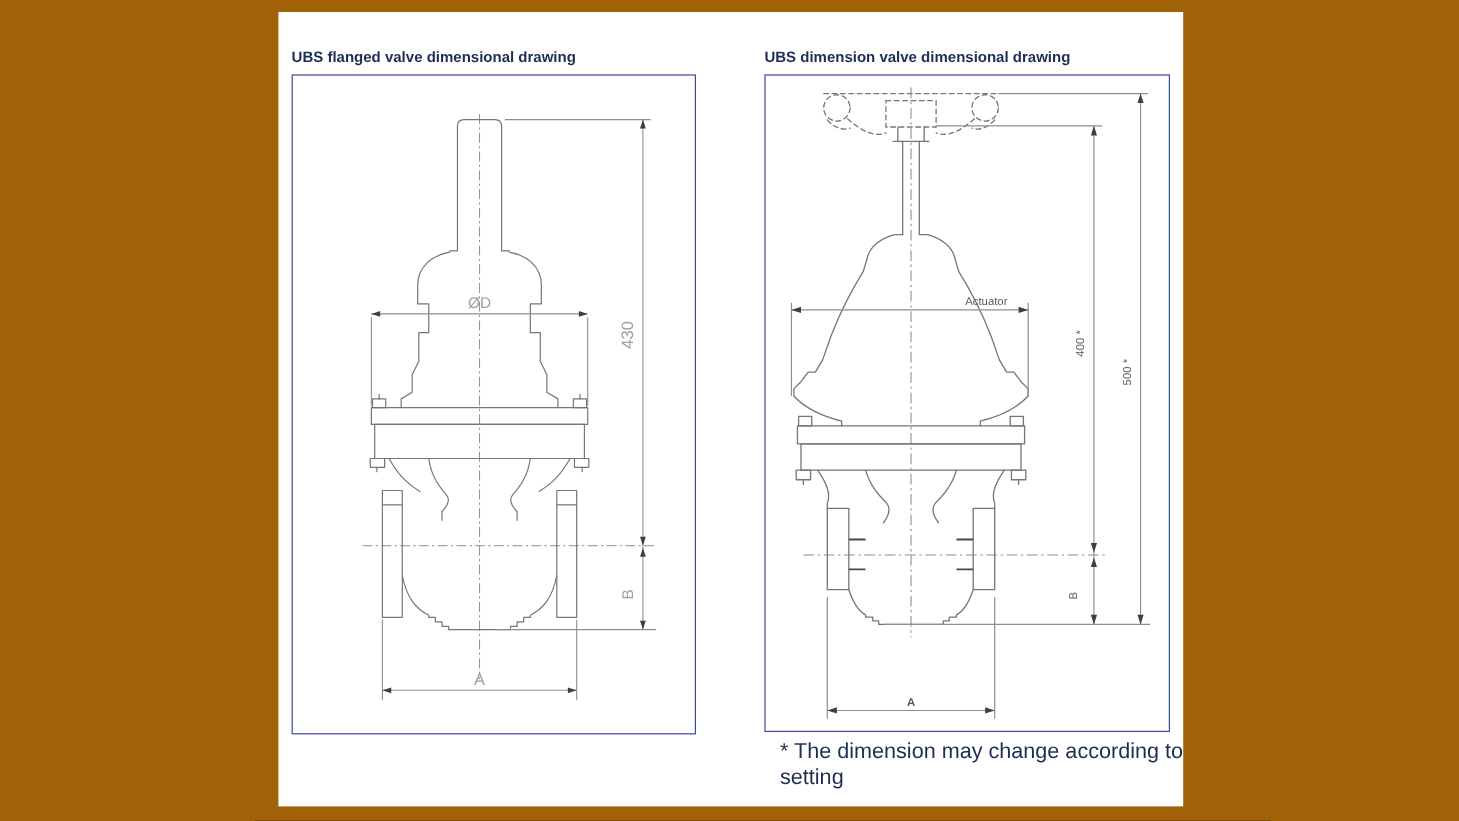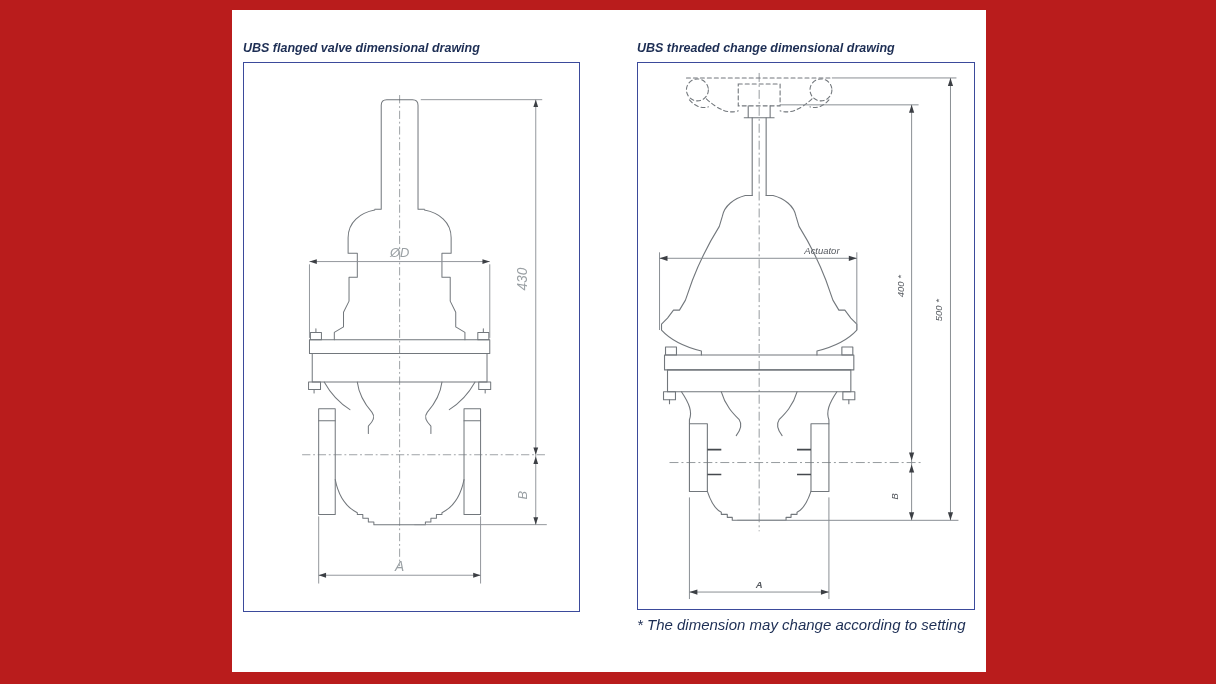--- a/index.html
+++ b/index.html
@@ -1,25 +1,25 @@
 <!DOCTYPE html>
 <html><head>
 <meta charset="utf-8">
 <style>
   html,body{margin:0;padding:0;background:#000;width:1216px;height:684px;overflow:hidden;
             font-family:"Liberation Sans",sans-serif;}
-  .canvas{position:absolute;left:0;top:0;width:1216px;height:684px;background:#b91c1c;font-style:italic;}
+  .canvas{position:absolute;left:0;top:0;width:1216px;height:684px;background:#a16207;}
   .panel{position:absolute;left:232px;top:10px;width:754px;height:662px;background:#fff;}
   .dwg-title{position:absolute;font-size:12.5px;font-weight:bold;color:#1d2e54;letter-spacing:0;}
   .title-left{left:11px;top:31px;}
   .title-right{left:405px;top:31px;}
   .dwg-box{position:absolute;background:#fff;border:1.6px solid #3b4a9b;box-sizing:border-box;}
   .box-left{left:11px;top:52px;width:337px;height:550px;padding-left:25px;}
   .box-right{left:405px;top:52px;width:338px;height:548px;}
-  .footnote{position:absolute;left:405px;top:606px;font-size:15px;color:#1d2e54;}
+  .footnote{position:absolute;left:418px;top:606px;font-size:18px;color:#1d2e54;}
   svg{display:block;width:100%;height:100%;}
   .ol{stroke:#72777c;stroke-width:1.1;fill:none;stroke-linejoin:round;stroke-linecap:round;}
   .dim{stroke:#8a8f94;stroke-width:1;fill:none;}
   .cl{stroke:#8a8f94;stroke-width:0.9;fill:none;stroke-dasharray:9 3 2 3;}
   .hw{stroke:#72777c;stroke-width:1.1;fill:none;stroke-dasharray:4 3;stroke-linecap:round;}
   .tick{stroke:#45494e;stroke-width:1.6;fill:none;}
   .ah{fill:#3c3f44;stroke:none;}
   .dtxt-l{fill:#9aa0a4;font-family:"Liberation Sans",sans-serif;}
   .dtxt-d{fill:#55595f;font-family:"Liberation Sans",sans-serif;}
 </style>
@@ -85,21 +85,21 @@
 
         <g>
           <path class="dim" d="M54,470 V543 M230,470 V543 M54,534 H230"></path>
           <polygon class="ah" points="54,534 62,531.4 62,536.6"></polygon>
           <polygon class="ah" points="230,534 222,531.4 222,536.6"></polygon>
           <text class="dtxt-l" x="142" y="529" font-size="15" text-anchor="middle">A</text>
         </g>
       </svg>
     </div>
 
-    <div class="dwg-title title-right">UBS threaded change dimensional drawing</div>
+    <div class="dwg-title title-right">UBS dimension valve dimensional drawing</div>
 
     <div class="dwg-box box-right">
       <svg viewBox="0 0 330 548">
 
         <path class="cl" d="M118,10 V470"></path>
         <path class="cl" d="M28,401 H280"></path>
 
         <g>
           <path class="hw" d="M45,15 H191"></path>
           <circle class="hw" cx="56" cy="27" r="11"></circle>

